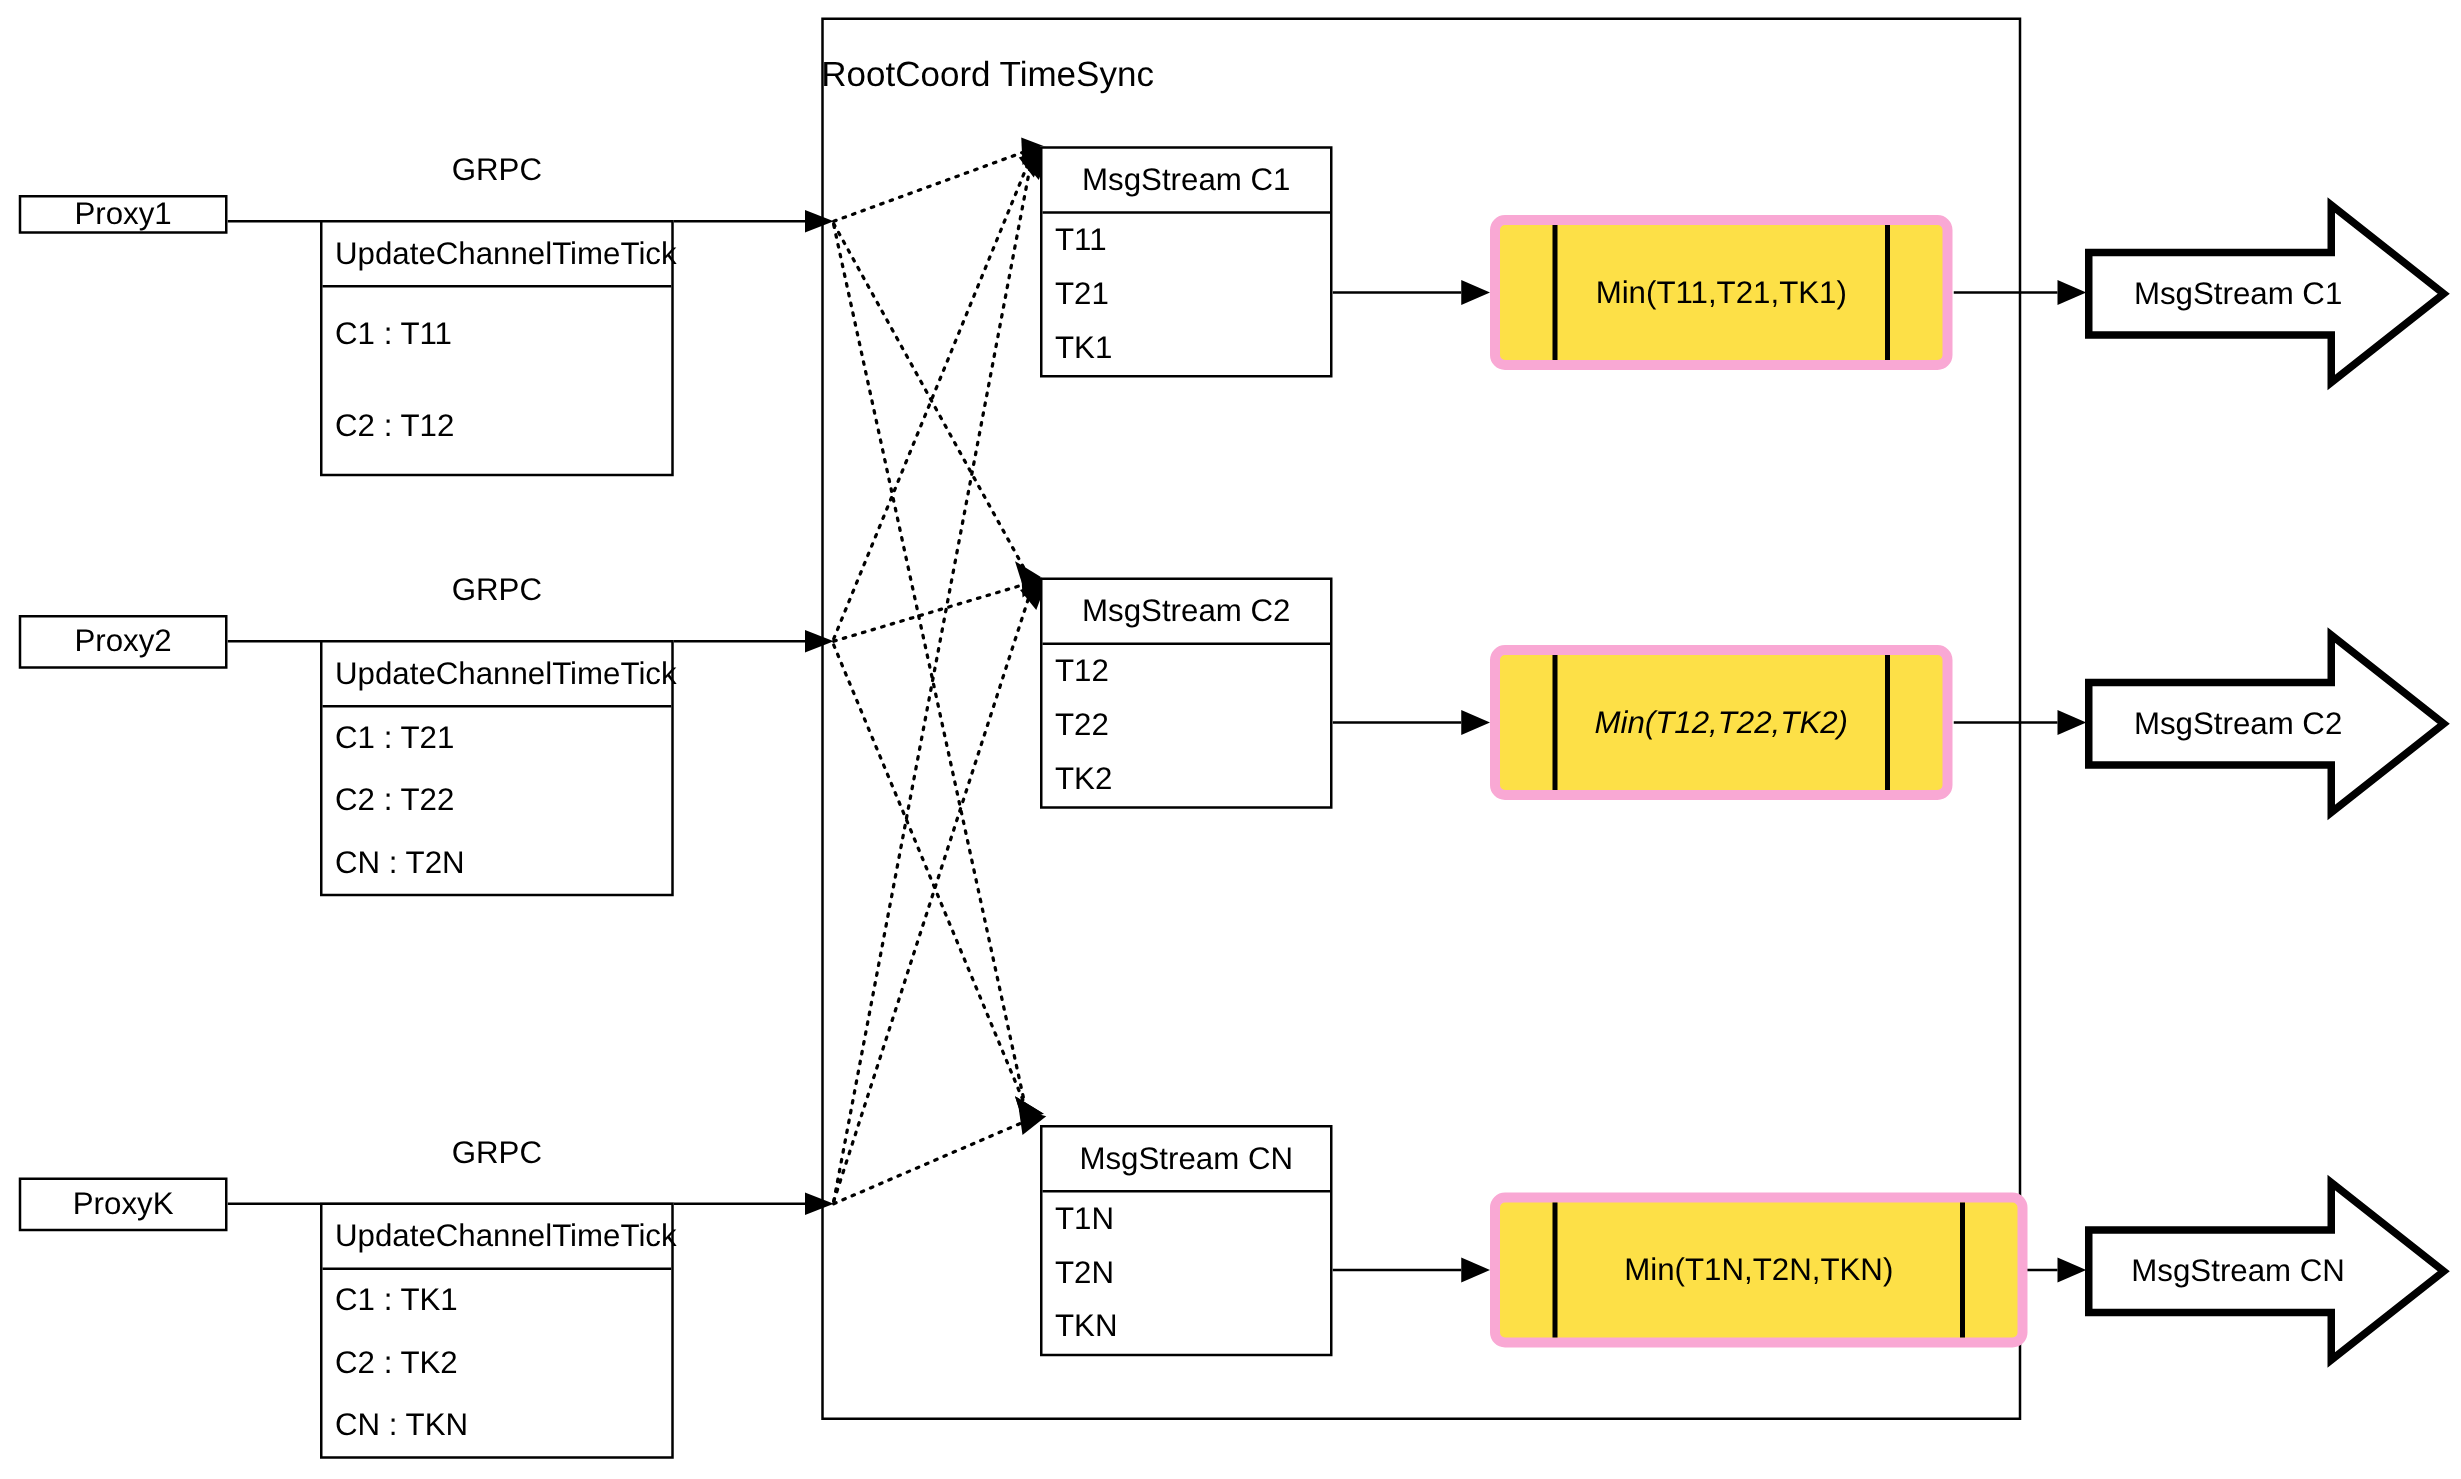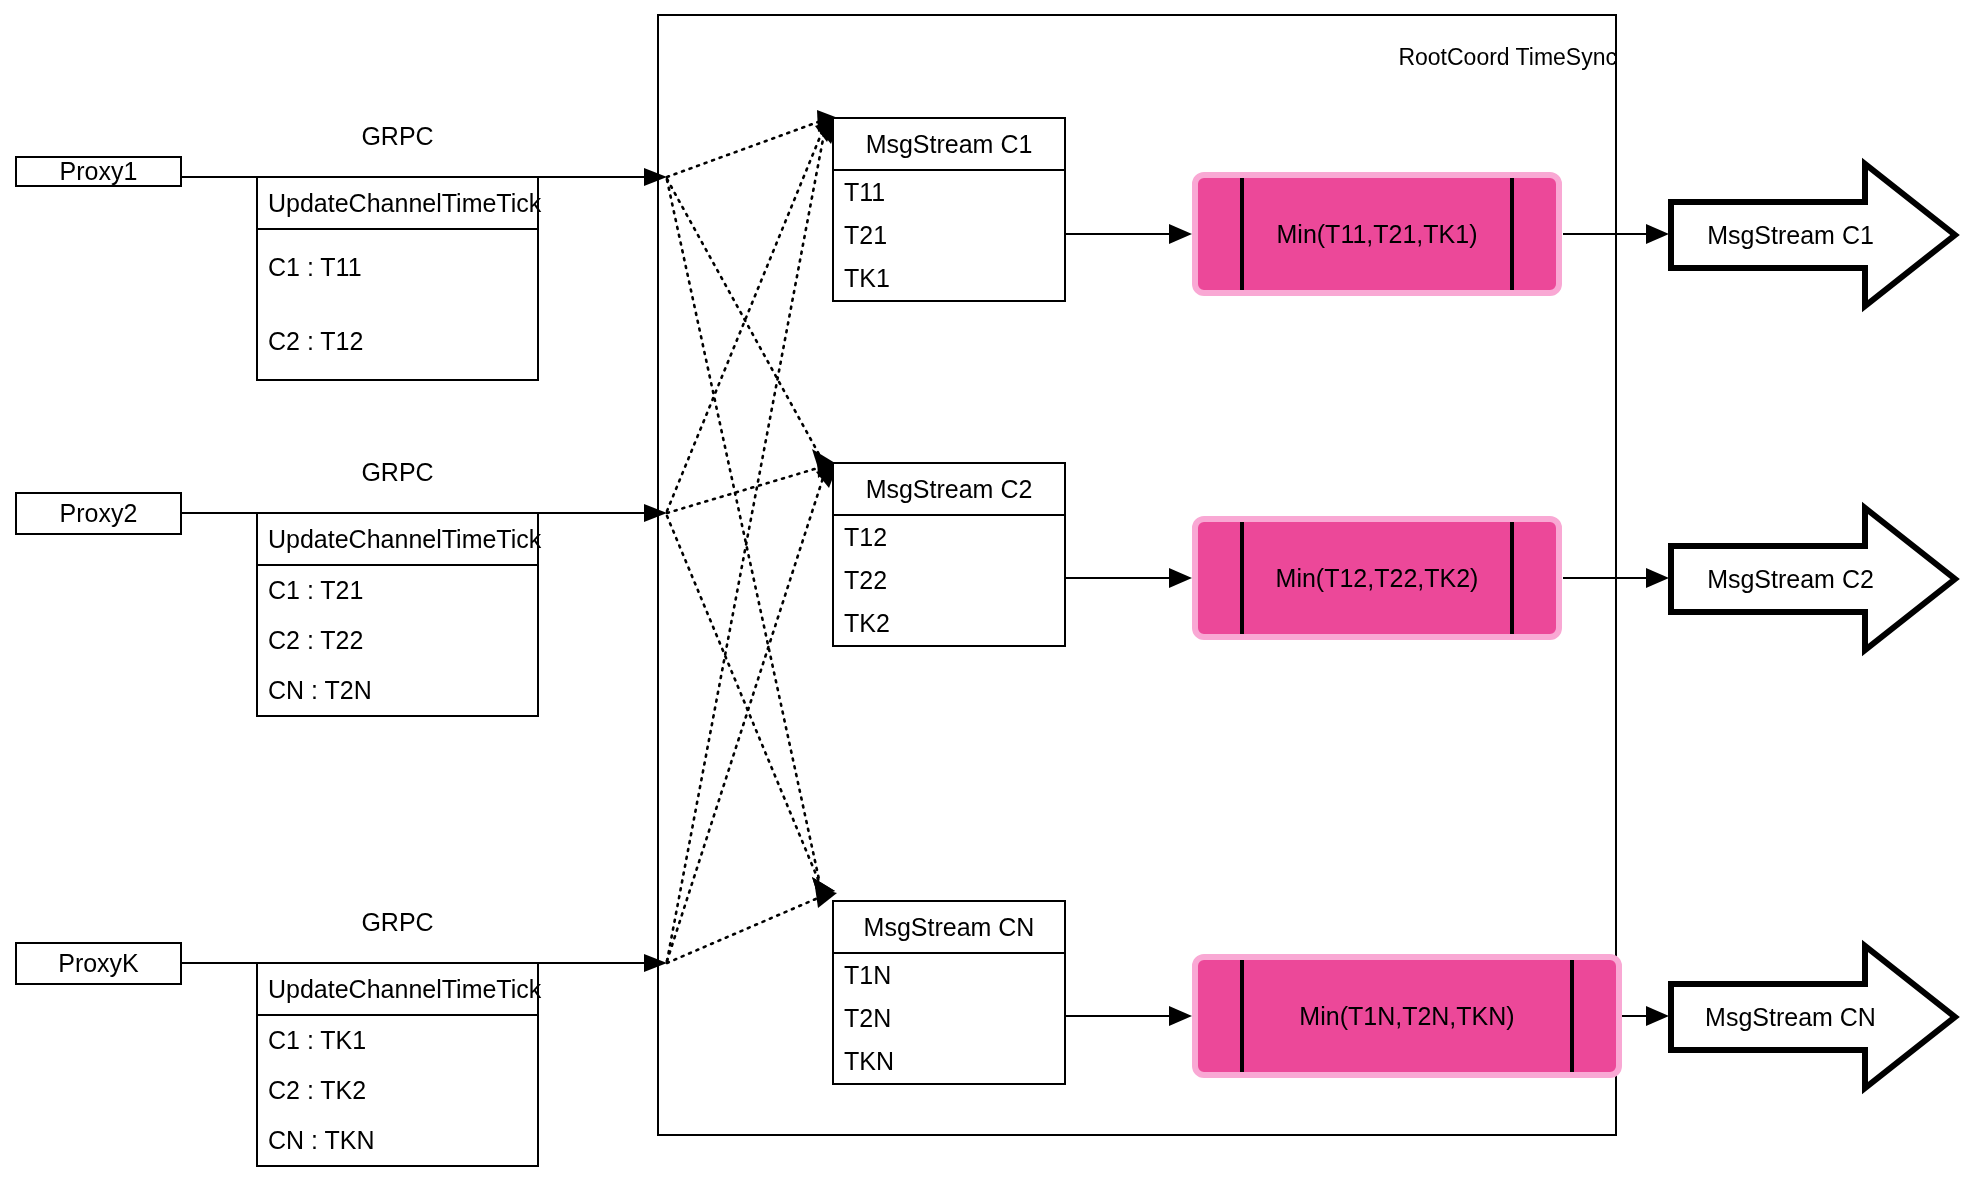--- a/index.html
+++ b/index.html
@@ -70,32 +70,32 @@
     text-align:center;
   }
 
   
   .container{
     box-sizing:border-box;
     border:2px solid #000;
     background:transparent;
   }
   .container-title{
-    font-size:23px;
+    font-size:28px;
     white-space:nowrap;
-    text-align:right;
+    text-align:left;
   }
 
   
   .proc{
     box-sizing:border-box;
     position:absolute;
-    border:6px solid #f9a8d4;
+    border:8px solid #f9a8d4;
     border-radius:12px;
-    background:#ec4899;
+    background:#fde047;
   }
   .proc .bar{
     position:absolute;
     top:0;bottom:0;
     width:4px;
     background:#000;
   }
   .proc .bar.left{left:42px;}
   .proc .bar.right{right:42px;}
   .proc .proclabel{
@@ -278,21 +278,21 @@
       <div class="trow td-left">TKN</div>
     </div>
   </div>
 
   <div class="proc" style="left:1192px;top:172px;width:370px;height:124px;">
     <div class="bar left"></div>
     <div class="bar right"></div>
     <div class="proclabel">Min(T11,T21,TK1)</div>
   </div>
 
-  <div class="proc" style="left:1192px;top:516px;width:370px;height:124px;">
+  <div class="proc" style="left:1192px;top:516px;width:370px;height:124px;font-style:italic;">
     <div class="bar left"></div>
     <div class="bar right"></div>
     <div class="proclabel">Min(T12,T22,TK2)</div>
   </div>
 
   <div class="proc" style="left:1192px;top:954px;width:430px;height:124px;">
     <div class="bar left"></div>
     <div class="bar right"></div>
     <div class="proclabel">Min(T1N,T2N,TKN)</div>
   </div>

